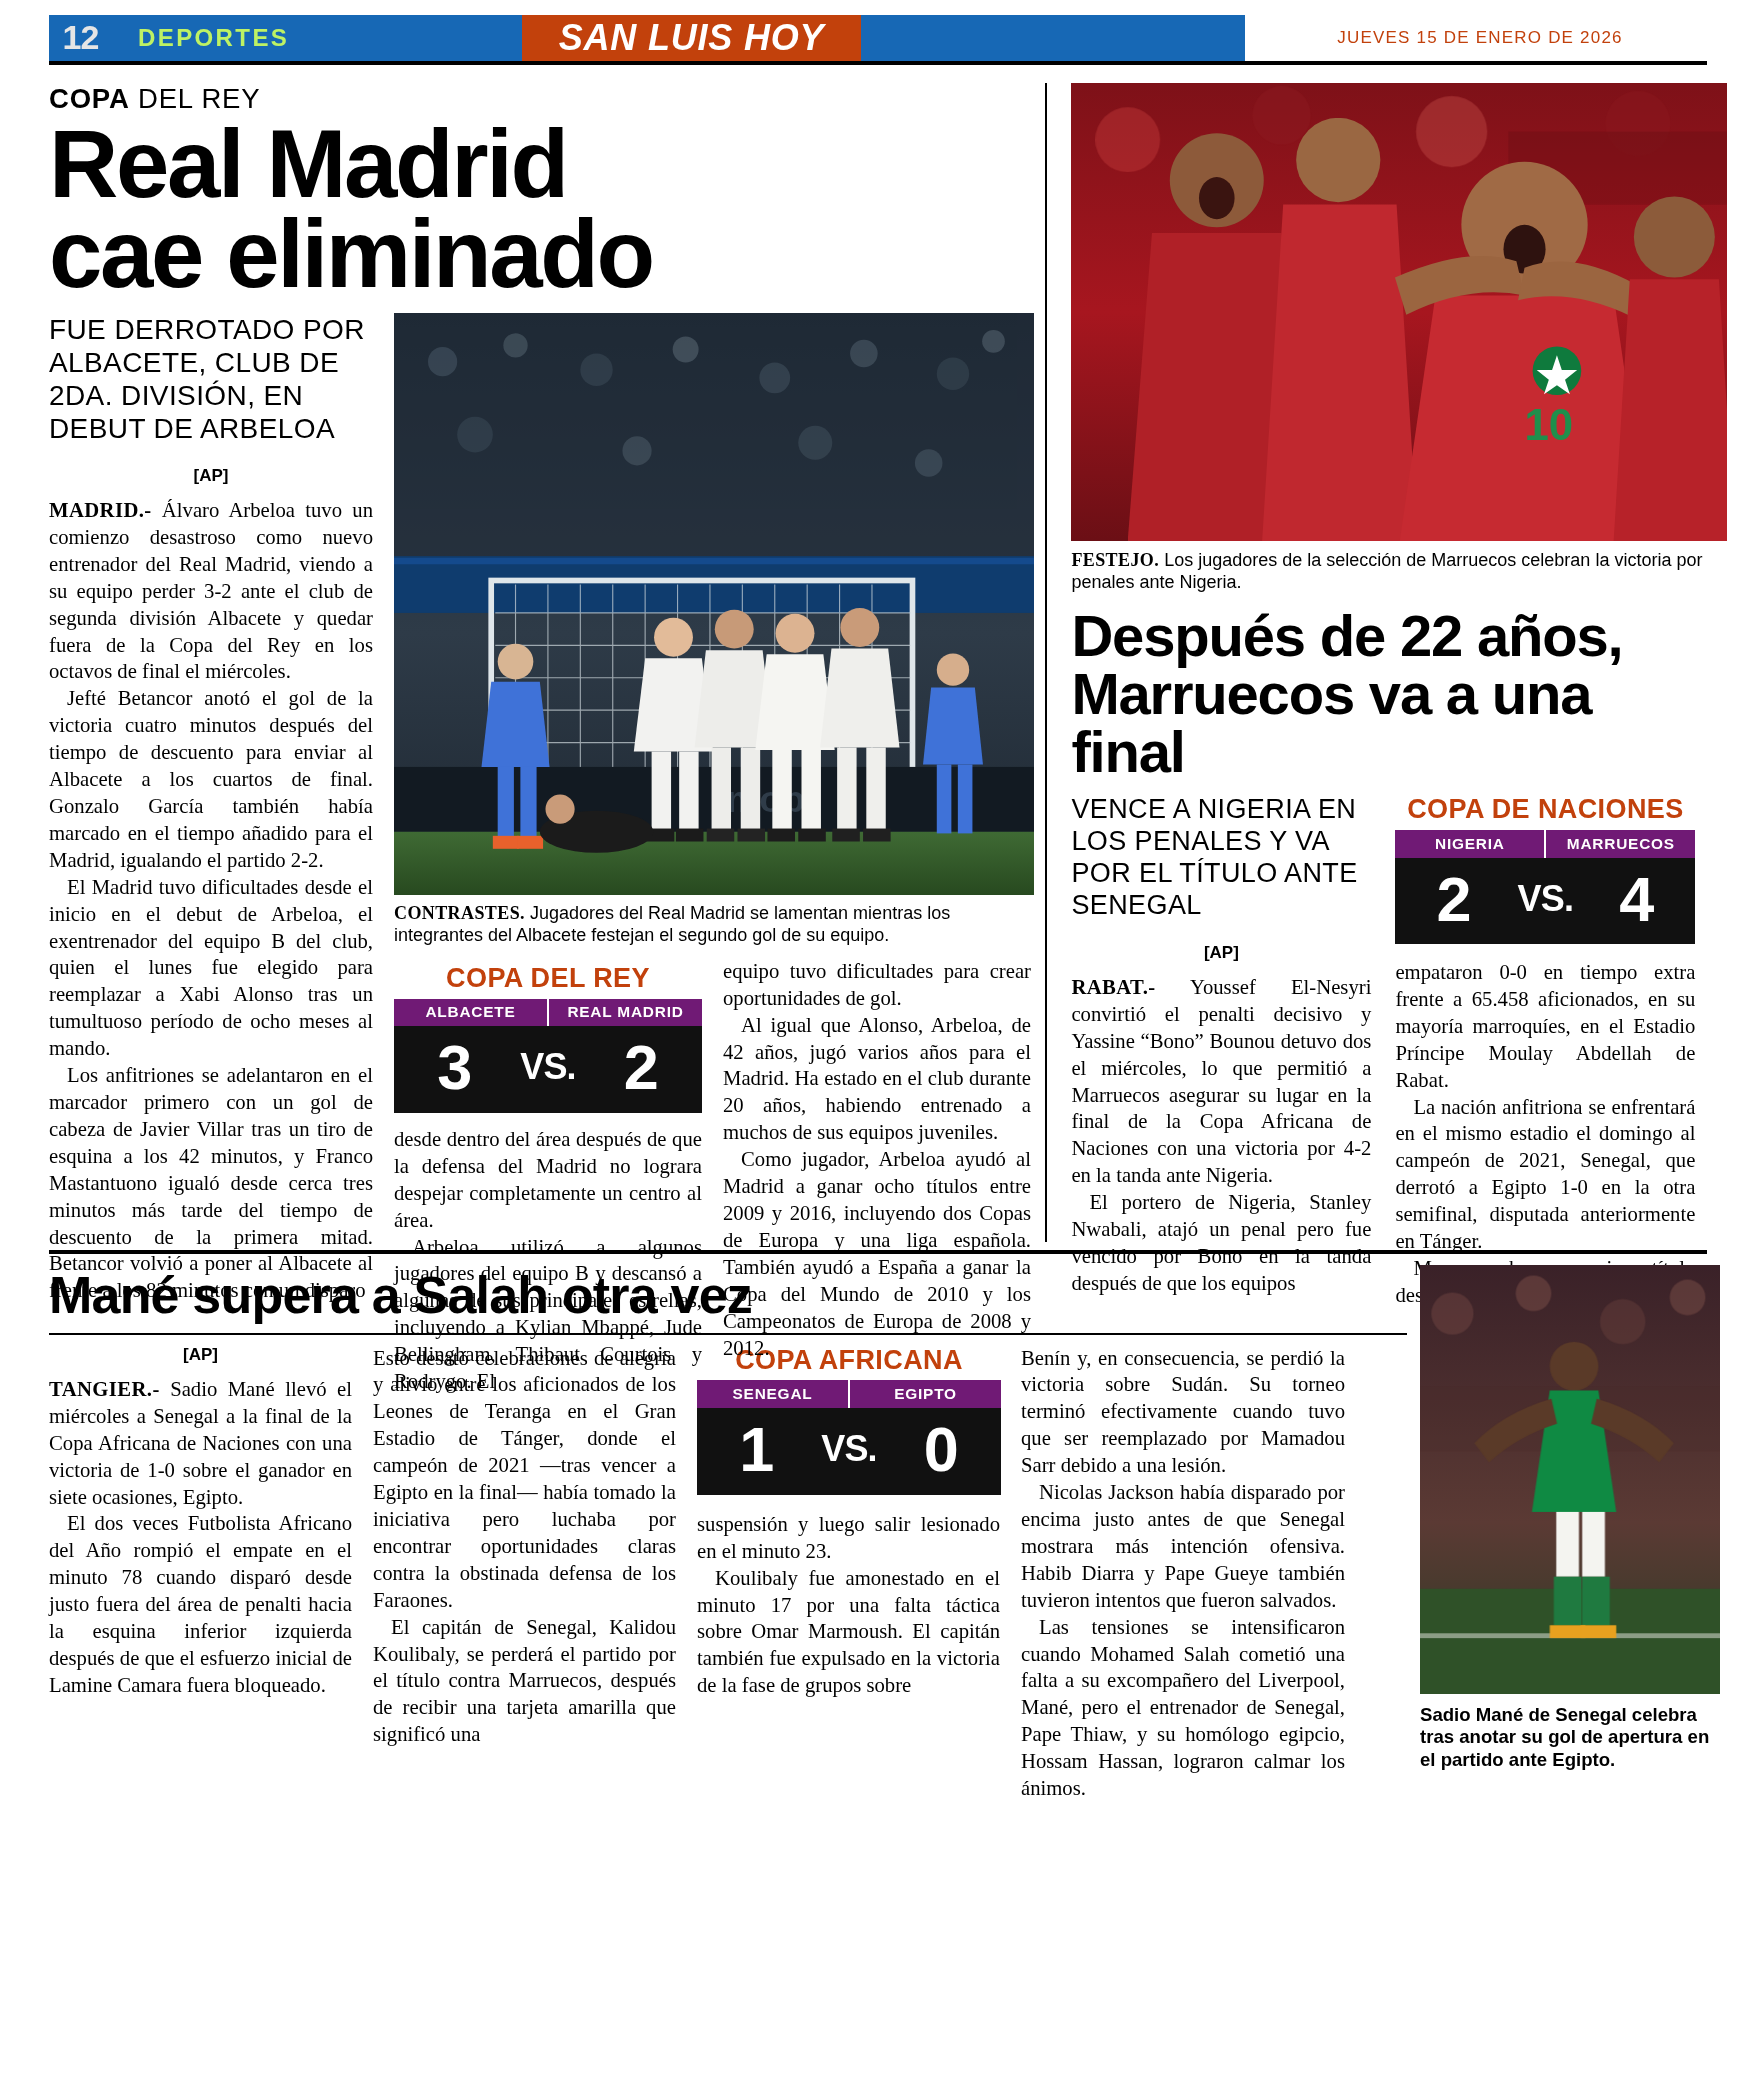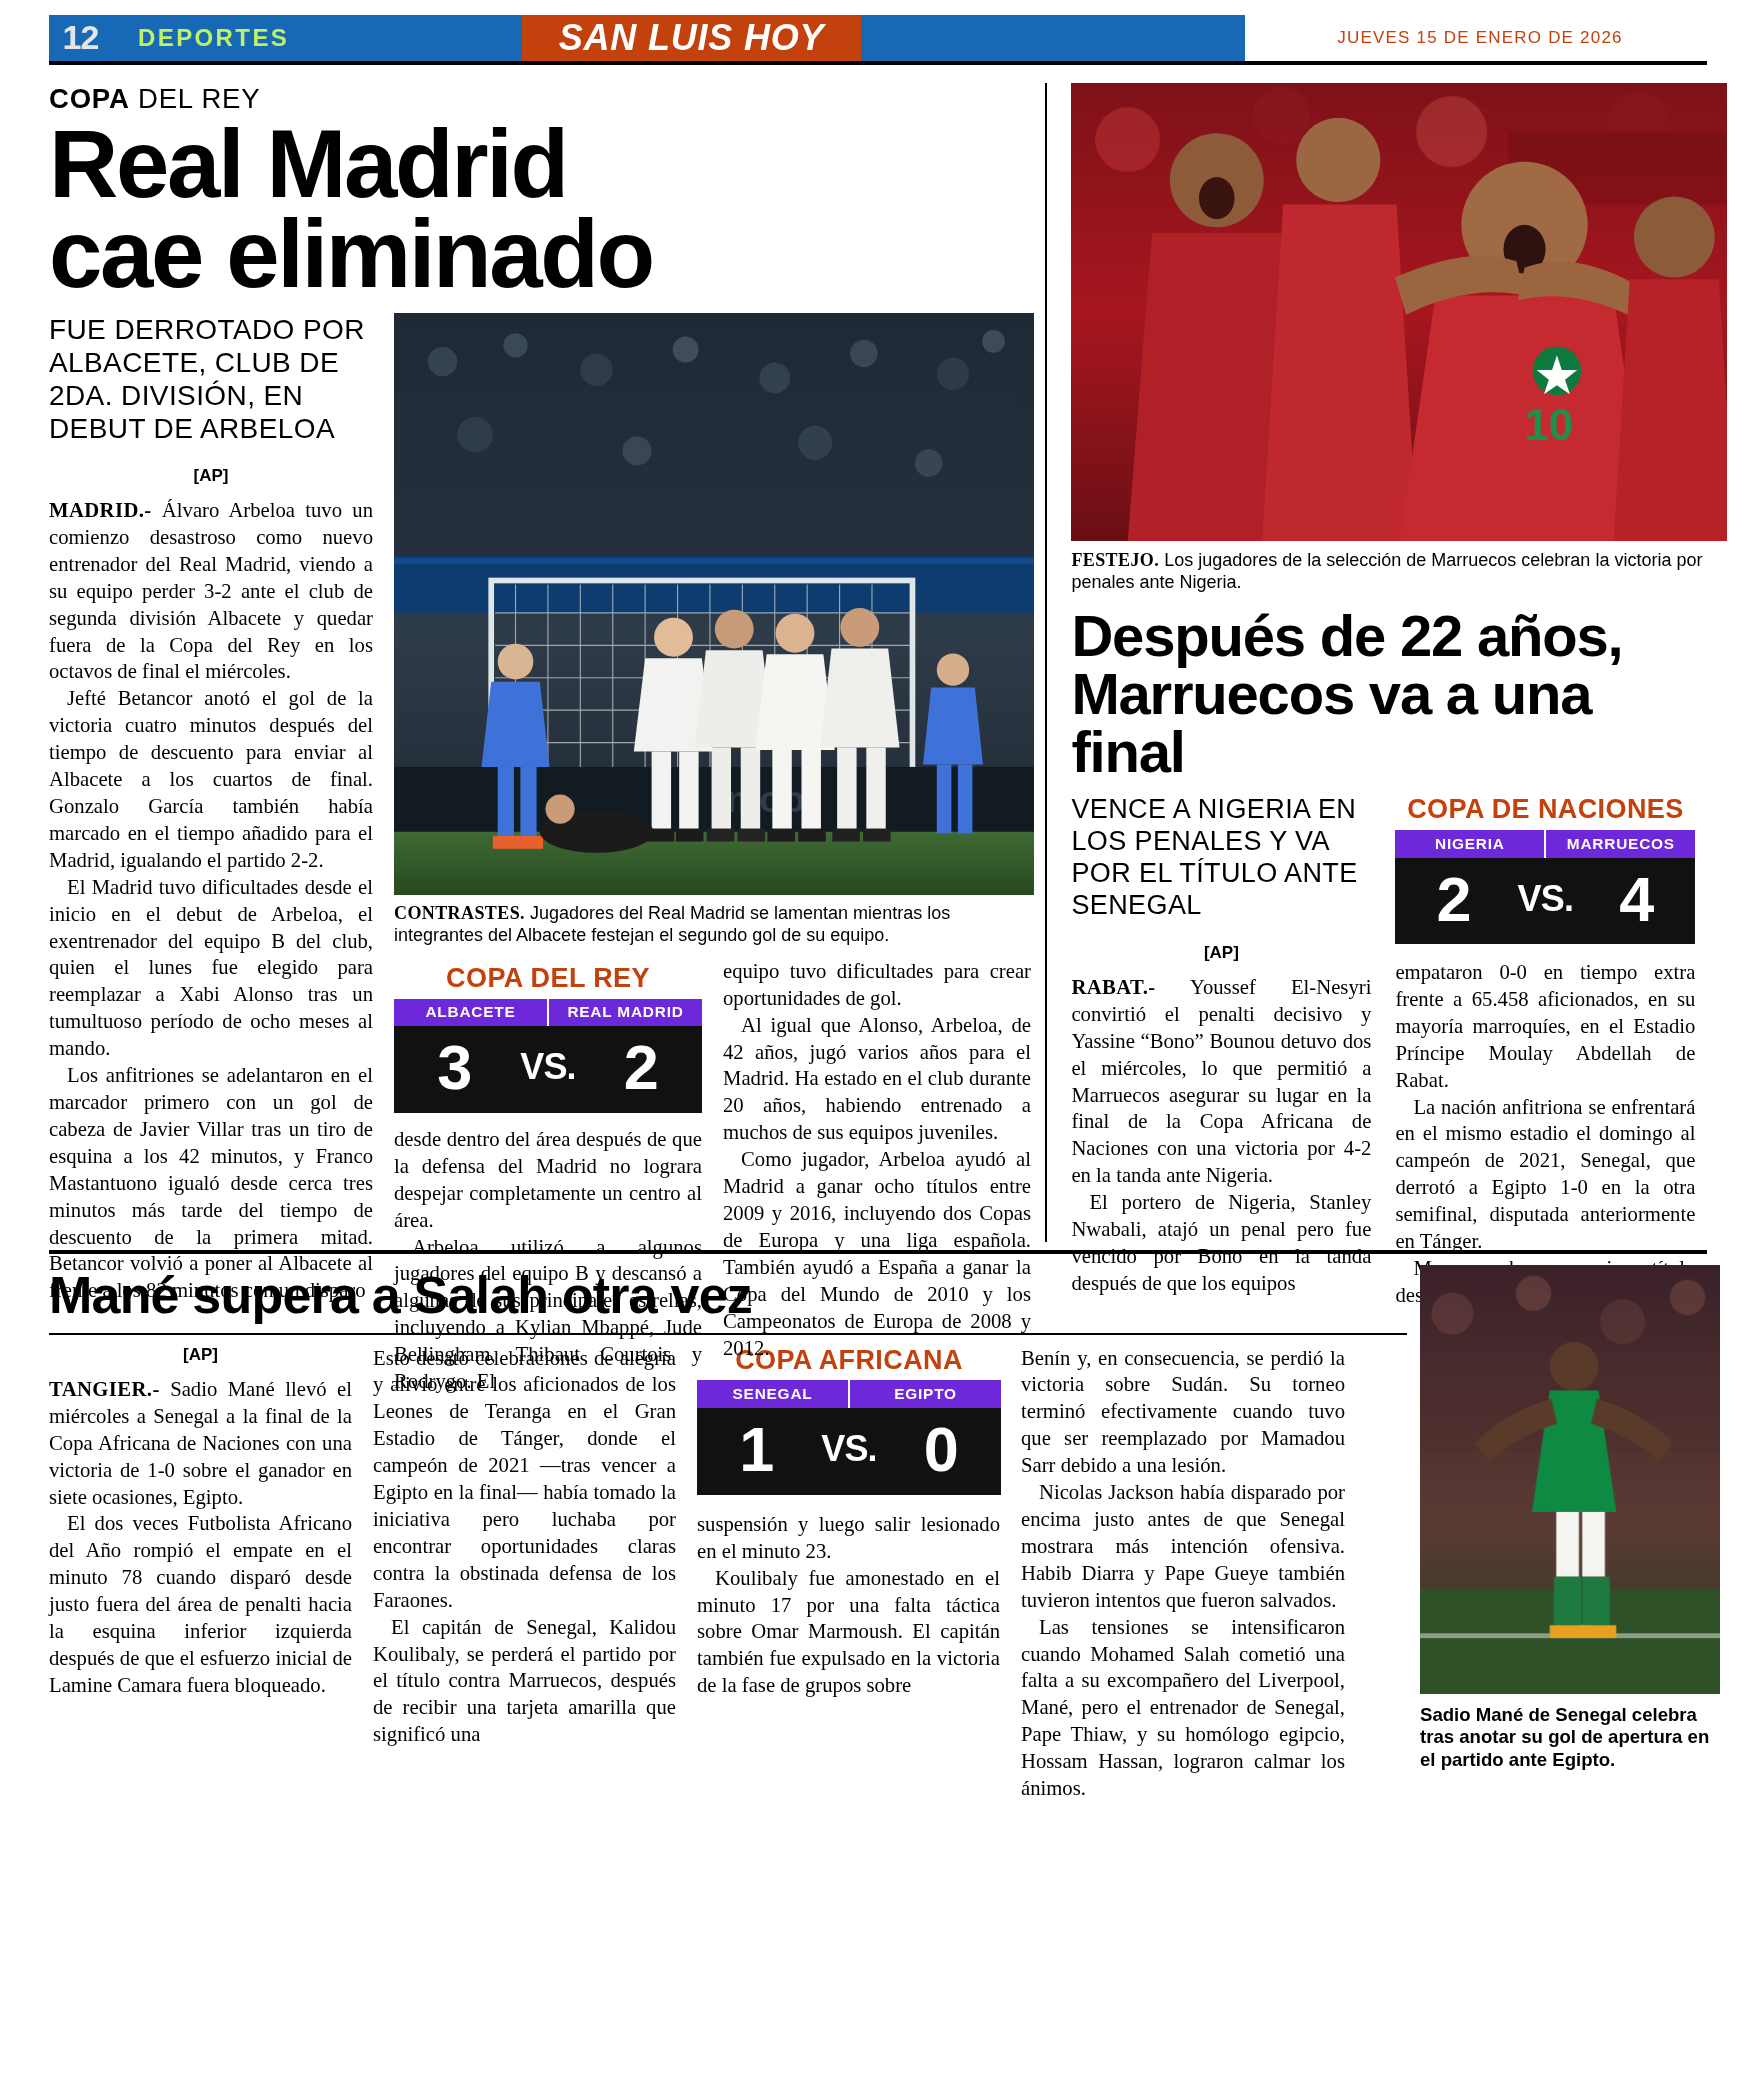--- a/index.html
+++ b/index.html
@@ -158,21 +158,21 @@
     font-family: "Liberation Sans", sans-serif;
     font-weight: bold;
     font-size: 27px;
     color: #c2410c;
     text-align: center;
     letter-spacing: 0.4px;
     margin-bottom: 4.9px;
   }
   .score-teams {
     display: flex;
-    background: #6d28d9;
+    background: #701a75;
     color: #fff;
     font-family: "Liberation Sans", sans-serif;
     font-weight: bold;
     font-size: 15.4px;
     letter-spacing: 0.8px;
   }
   .score-teams div {
     flex: 1;
     text-align: center;
     padding: 4.9px 0;

